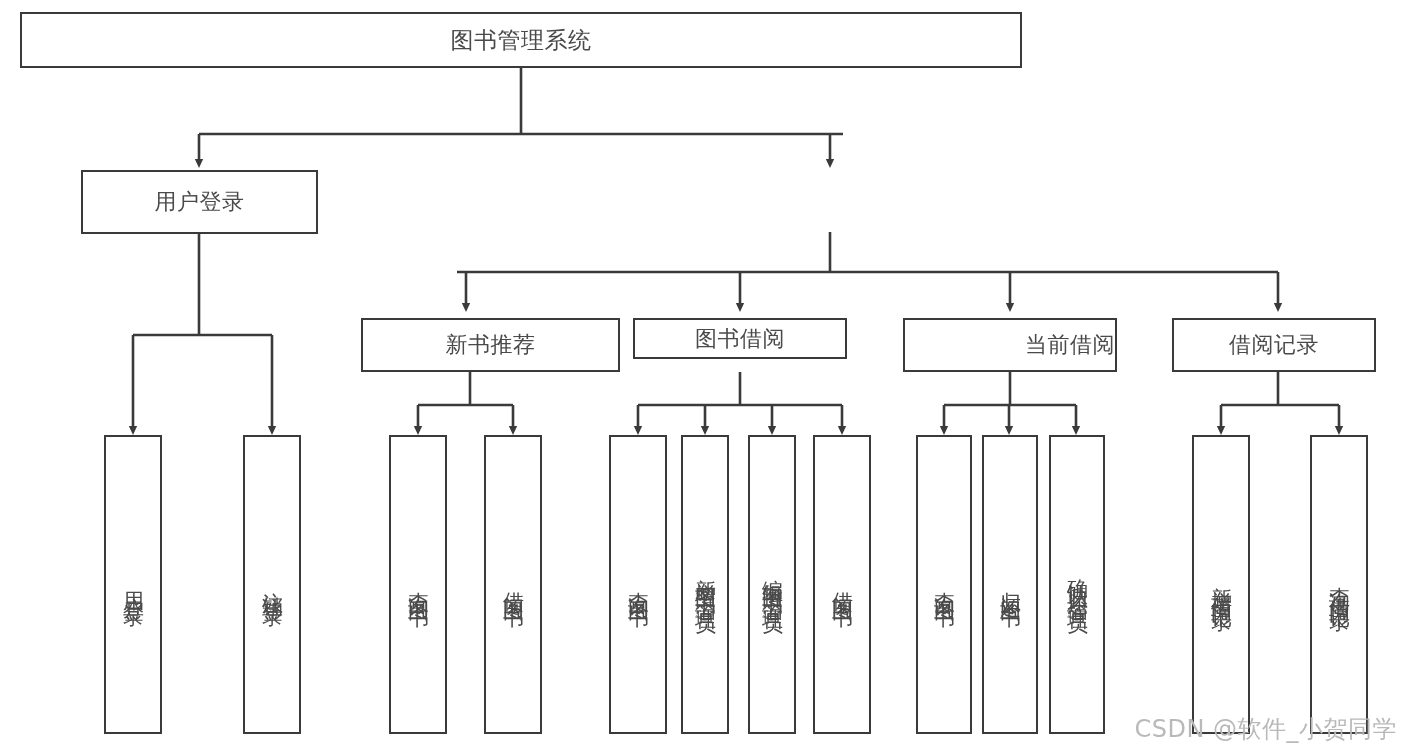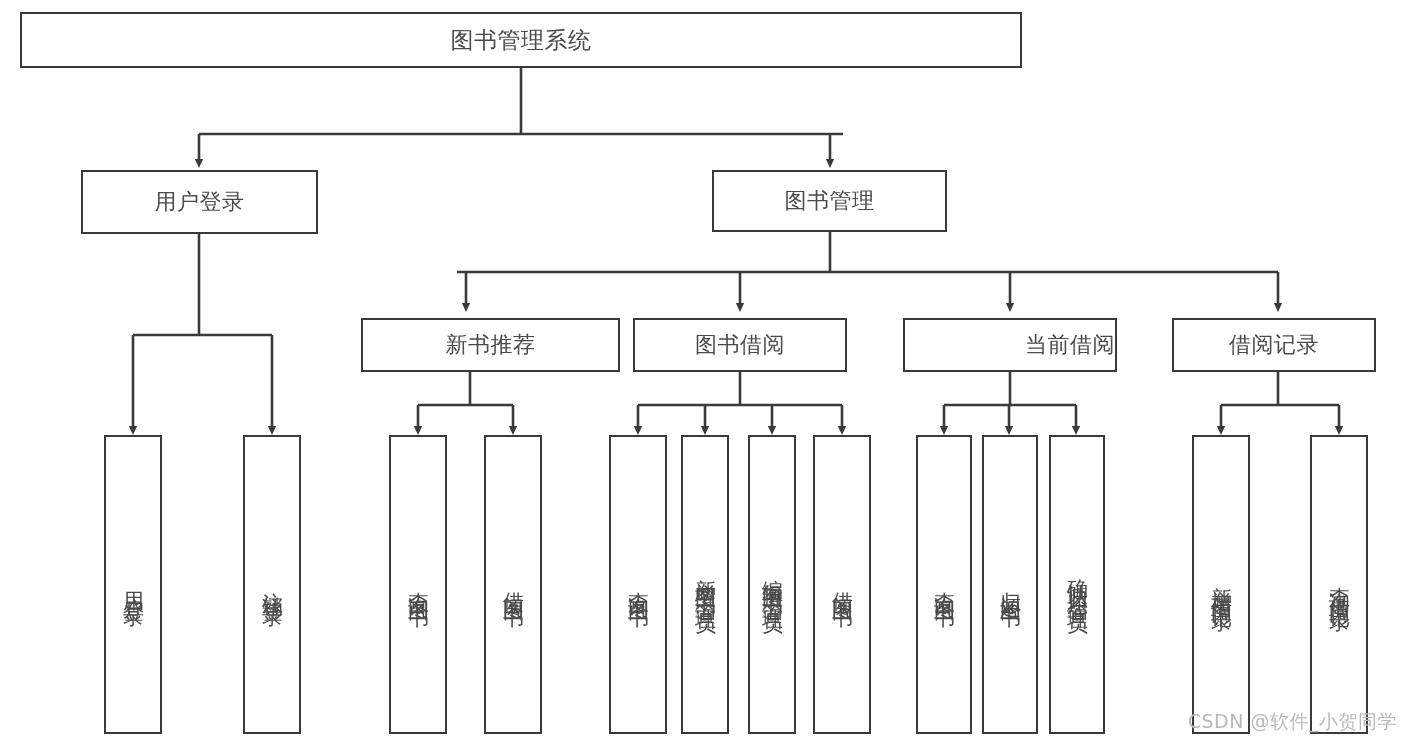--- a/index.html
+++ b/index.html
@@ -55,22 +55,22 @@
     writing-mode:vertical-rl;
     text-orientation:upright;
     font-size:21px;
     letter-spacing:5px;
     text-align:center;
     line-height:1;
   }
   .watermark{
     position:absolute;
     right:8px;
-    bottom:12px;
-    font-size:19px;
+    bottom:2px;
+    font-size:24px;
     color:#b9b9b9;
     z-index:3;
     white-space:nowrap;
     letter-spacing:0.5px;
   }
 </style>
 </head>
 <body>
 
 <div id="canvas">
@@ -125,28 +125,25 @@
     </g>
   </svg>
 
   <div class="node horiz root" style="left:20px;top:12px;width:1002px;height:56px;">
     <span class="lbl">图书管理系统</span>
   </div>
 
   <div class="node horiz" style="left:81px;top:170px;width:237px;height:64px;">
     <span class="lbl">用户登录</span>
   </div>
-  <div class="node horiz" style="left:712px;top:170px;width:235px;height:62px;">
-    <span class="lbl">图书管理</span>
-  </div>
 
   <div class="node horiz" style="left:361px;top:318px;width:259px;height:54px;">
     <span class="lbl">新书推荐</span>
   </div>
-  <div class="node horiz" style="left:633px;top:318px;width:214px;height:54px;">
+  <div class="node horiz" style="left:633px;top:318px;width:214px;height:41px;">
     <span class="lbl">图书借阅</span>
   </div>
   <div class="node horiz" style="left:903px;top:318px;width:214px;height:54px;justify-content:flex-end;">
     <span class="lbl">当前借阅</span>
   </div>
   <div class="node horiz" style="left:1172px;top:318px;width:204px;height:54px;">
     <span class="lbl">借阅记录</span>
   </div>
 
   <div class="node vert" style="left:104px;top:435px;width:58px;height:299px;">

